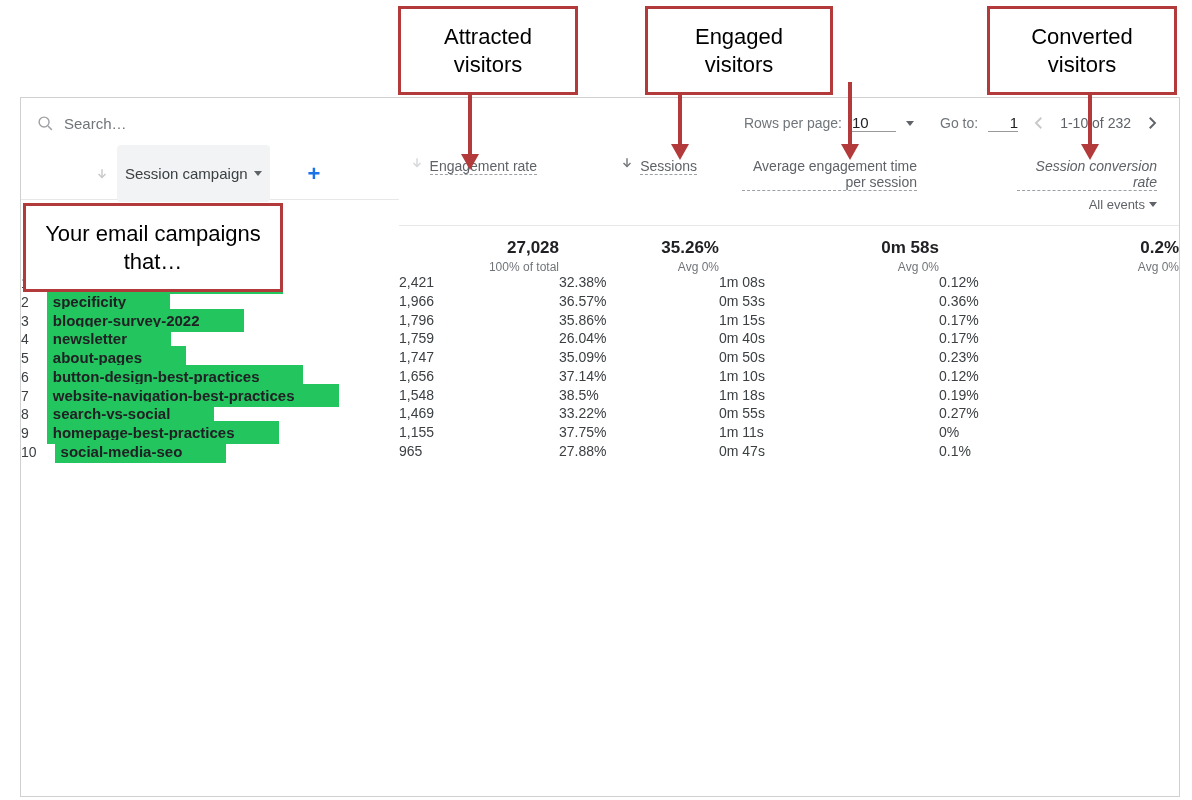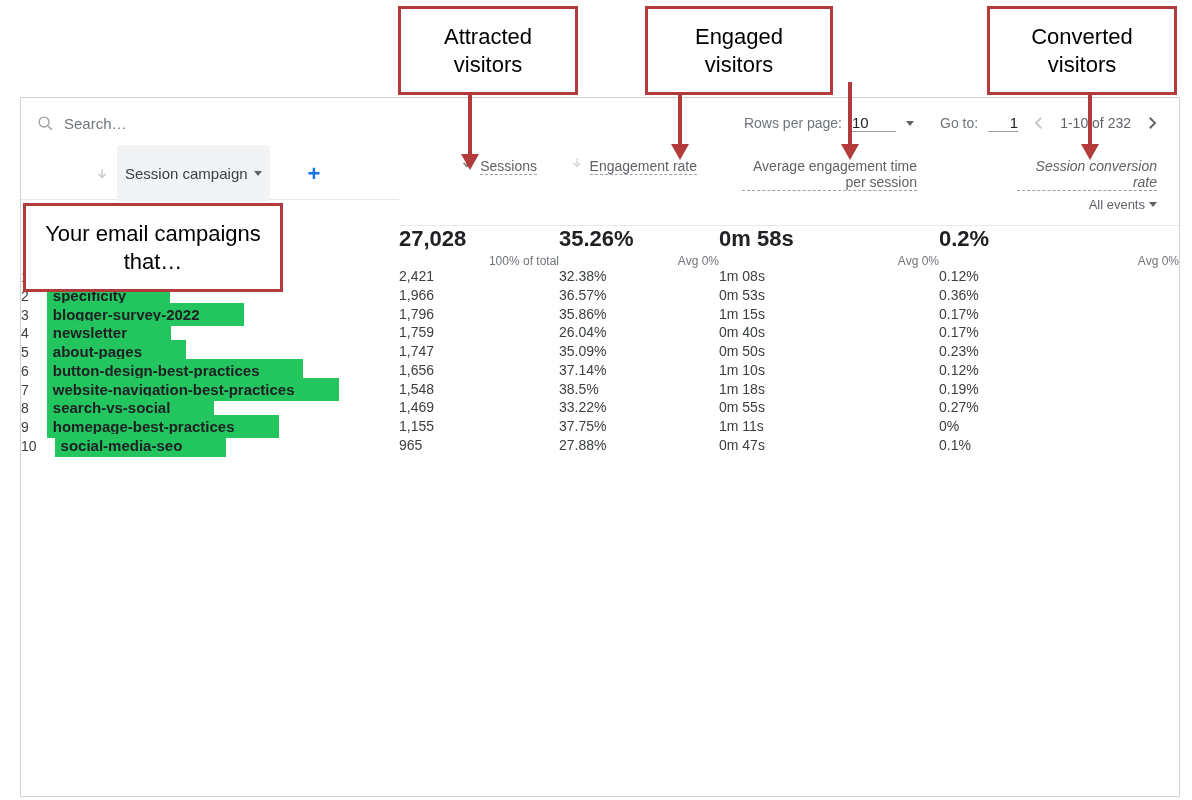--- a/index.html
+++ b/index.html
@@ -149,24 +149,25 @@
   .head-sort-inline {
     display:flex; align-items:flex-start; gap:6px;
   }
   .secondary-picker {
     color:#5f6368;
     font-size:13px;
     display:flex; align-items:center; gap:4px;
     margin-top:6px;
   }
   .summary-big {
-    font-size: 22px;
+    font-size: 17px;
     font-weight: 700;
     color:#202124;
-    text-align:left;
+    text-align:right;
+    margin-top:12px;
   }
   .summary-sub {
     font-size:12px;
     color:#70757a;
     text-align:right;
     margin-top:2px;
   }
   .name-cell.summary-blank { padding:0; }
   .idx {
     width: 88px;
@@ -263,34 +264,34 @@
         </svg>
       <span class="dim-chip">
         <span>Session campaign</span>
         <span class="caret"></span>
       </span>
       <span class="add-plus">+</span>
     </div>
 
     <div class="head-cell" style="grid-row:1/span 2;">
       <span class="head-sort-inline">
+        <svg class="down-sort-icon" viewBox="0 0 24 24" fill="none" stroke="#5f6368" stroke-width="2.5" style="opacity:.25;">
+            <line x1="12" y1="4" x2="12" y2="18"></line>
+            <polyline points="6 12 12 18 18 12"></polyline>
+          </svg>
+        <span class="head-label" style="max-width:110px;text-align:right;">Engagement rate</span>
+      </span>
+    </div>
+    <div class="head-cell" style="grid-row:1/span 2;">
+      <span class="head-sort-inline">
         <svg class="down-sort-icon" viewBox="0 0 24 24" fill="none" stroke="#3c4043" stroke-width="2.5" style="opacity:.7;">
             <line x1="12" y1="4" x2="12" y2="18"></line>
             <polyline points="6 12 12 18 18 12"></polyline>
           </svg>
         <span class="head-label">Sessions</span>
-      </span>
-    </div>
-    <div class="head-cell" style="grid-row:1/span 2;">
-      <span class="head-sort-inline">
-        <svg class="down-sort-icon" viewBox="0 0 24 24" fill="none" stroke="#5f6368" stroke-width="2.5" style="opacity:.25;">
-            <line x1="12" y1="4" x2="12" y2="18"></line>
-            <polyline points="6 12 12 18 18 12"></polyline>
-          </svg>
-        <span class="head-label" style="max-width:110px;text-align:right;">Engagement rate</span>
       </span>
     </div>
     <div class="head-cell" style="grid-row:1/span 2;">
       <span class="head-label" style="max-width:175px;text-align:right;">Average engagement time per session</span>
     </div>
     <div class="head-cell" style="grid-row:1/span 2;">
       <span class="head-label" style="max-width:140px;text-align:right;font-style:italic;">Session conversion rate</span>
       <span class="secondary-picker">
         <span>All events</span>
         <span class="caret"></span>

